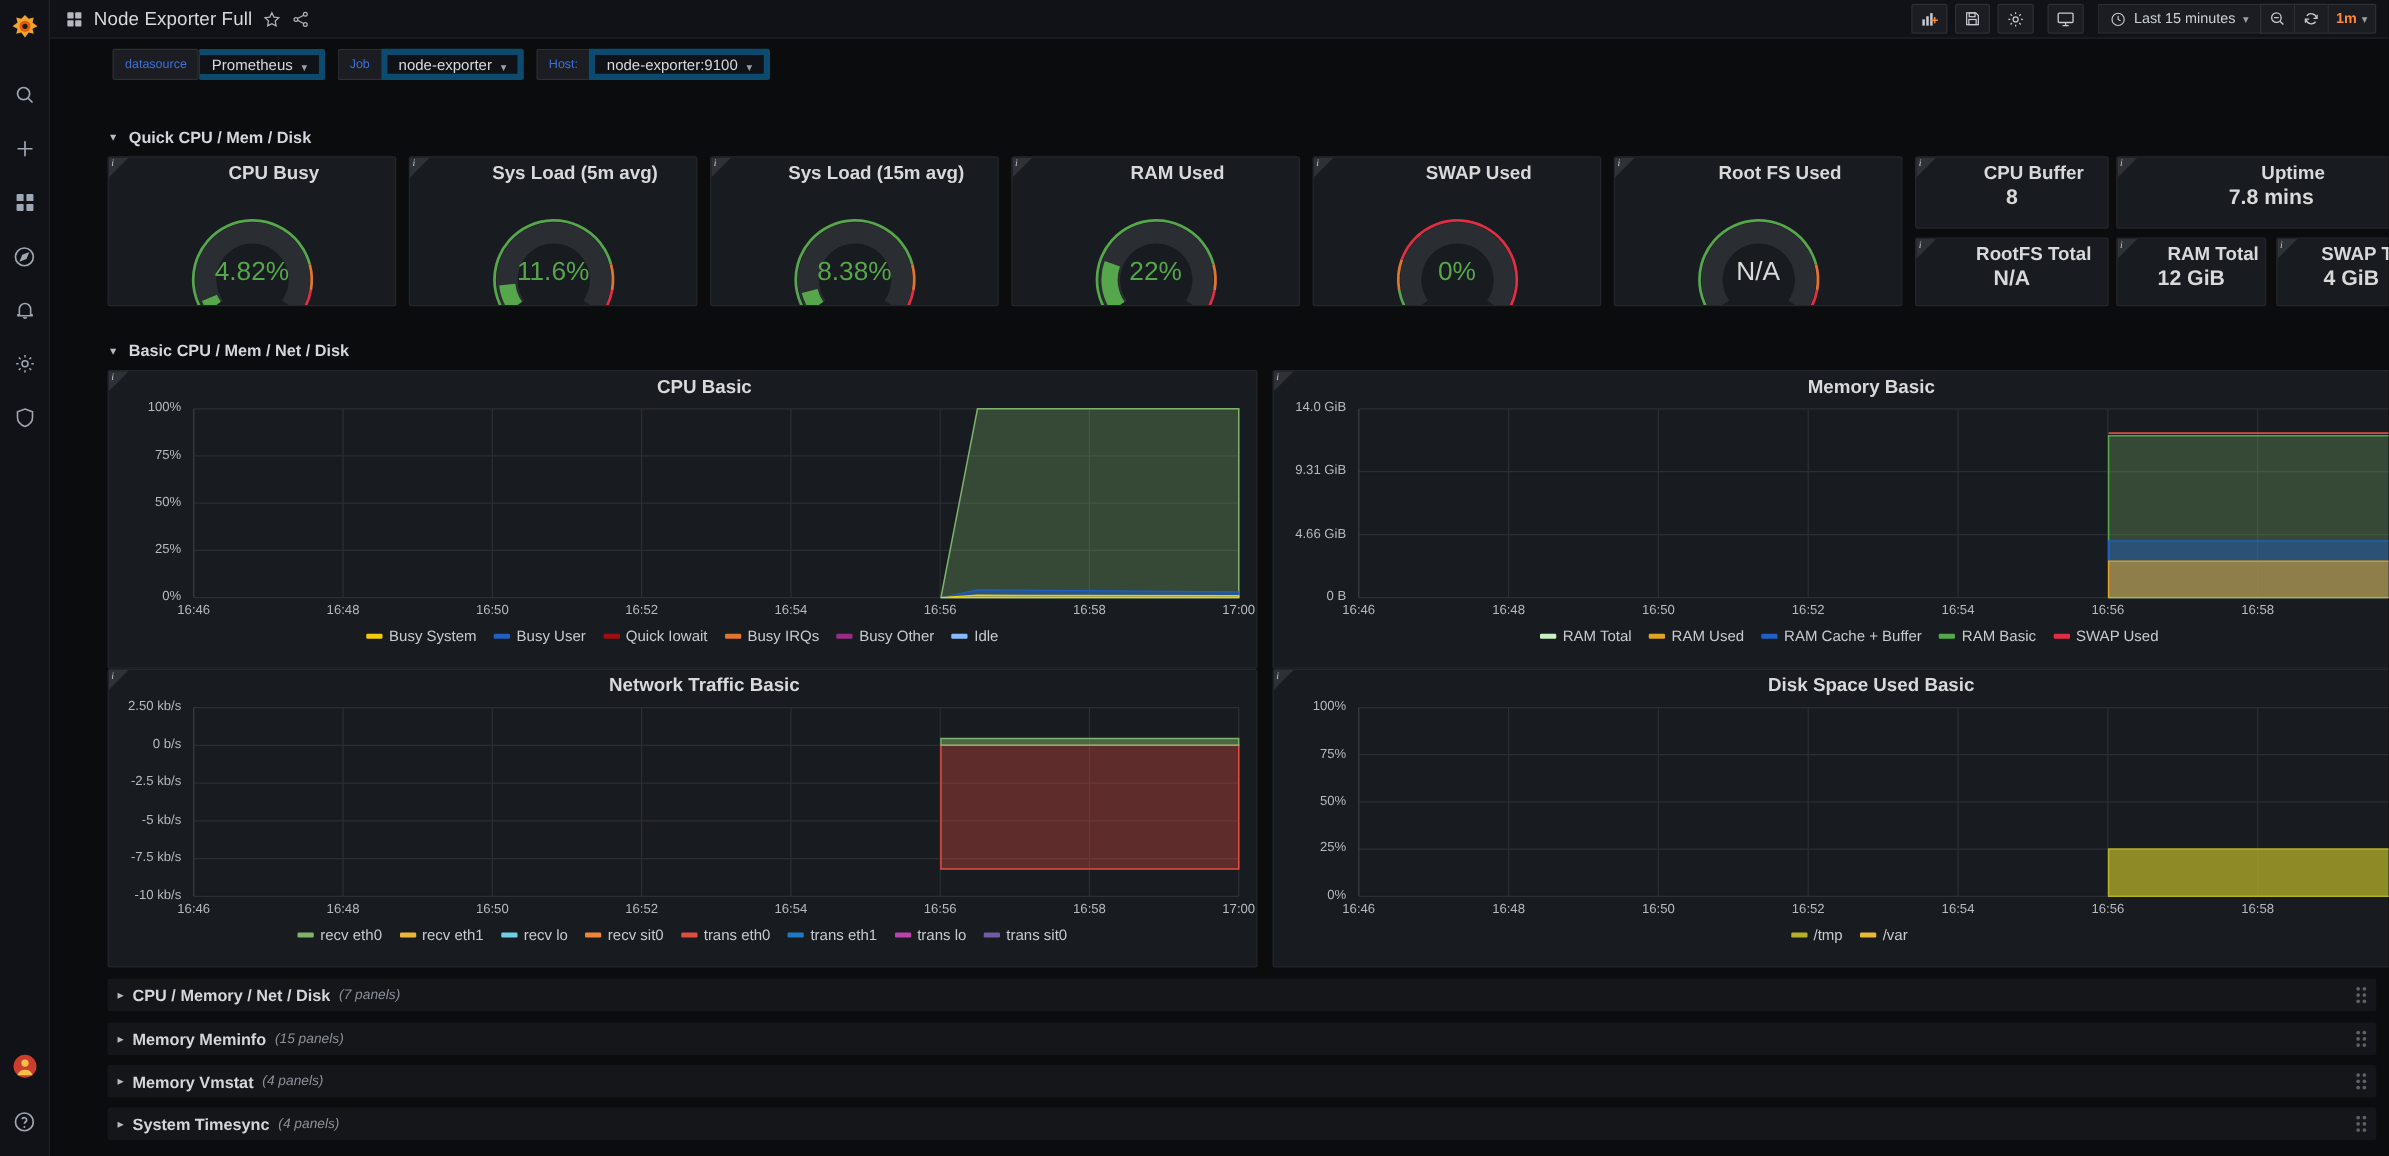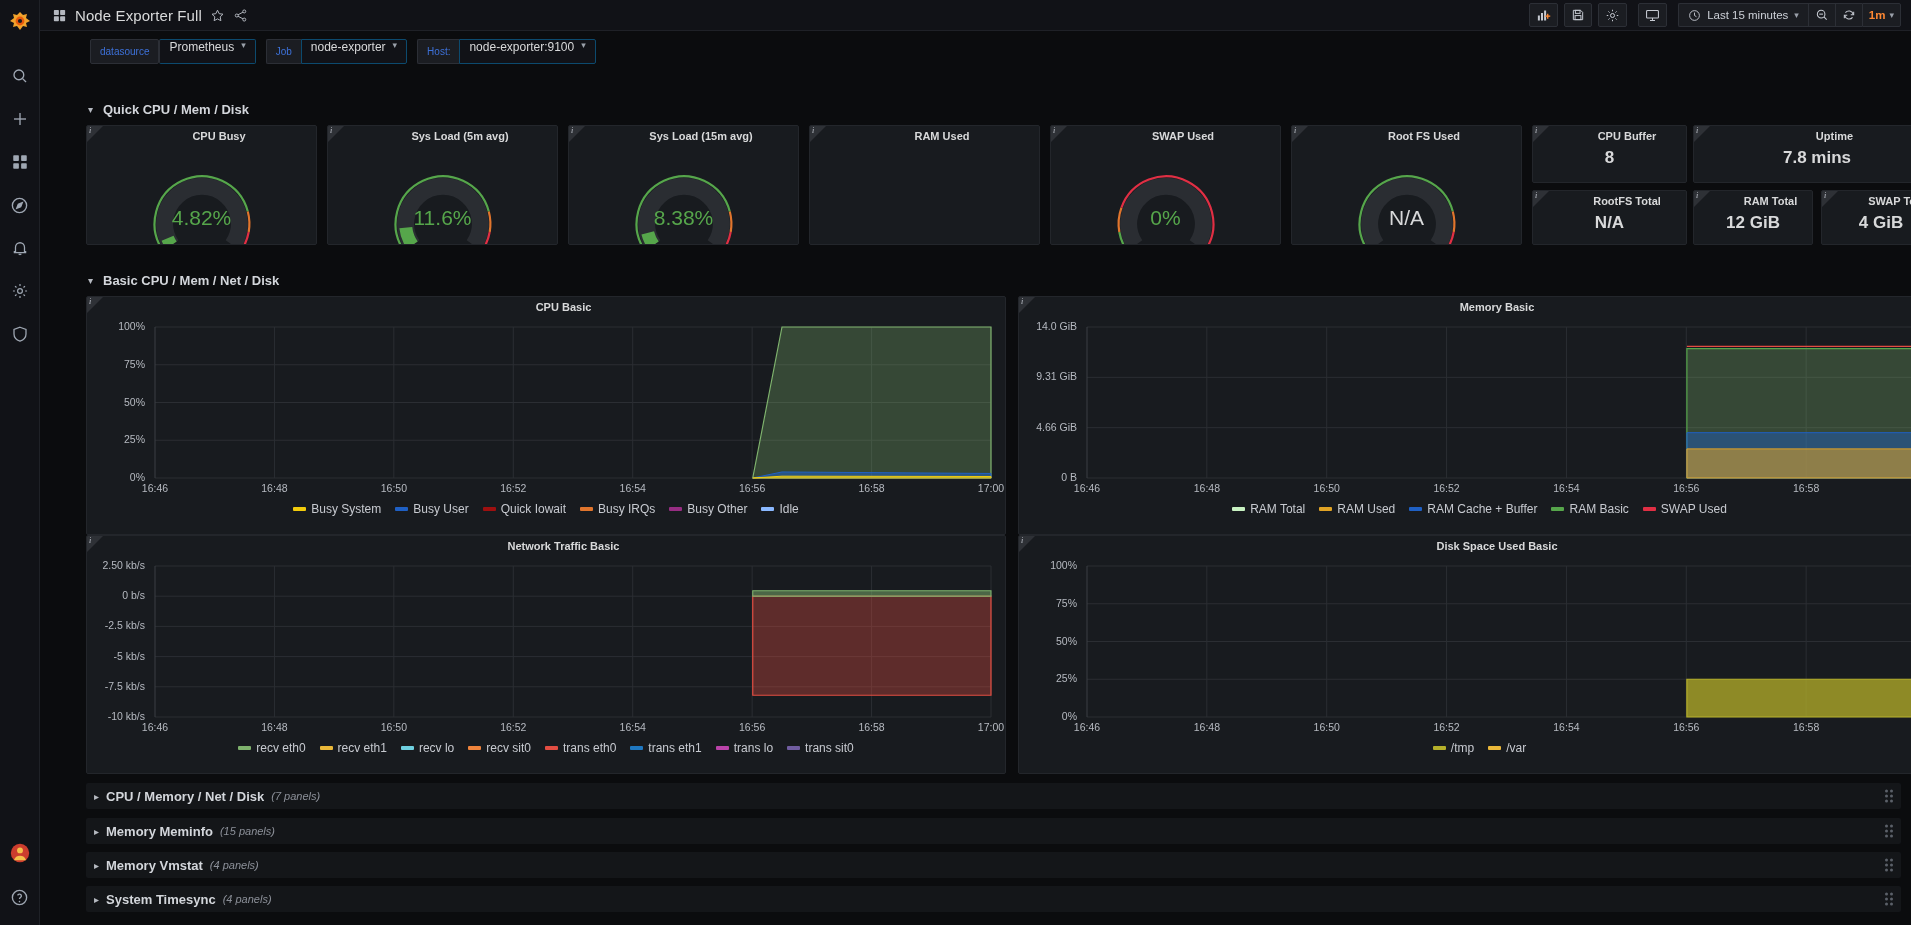--- a/index.html
+++ b/index.html
@@ -61,22 +61,22 @@
   
   .varbar { display: flex; align-items: center; gap: 0; padding: 8px 0 8px 50px; }
   .var { display: flex; align-items: center; margin-right: 10px; }
   .var-label {
     background: #1b1d22; border: 1px solid #2c2f36; border-right: none;
     border-radius: 2px 0 0 2px; height: 25px; display: flex; align-items: center;
     padding: 0 9px; color: #3d71d9; font-size: 10px;
   }
   .var-label.standalone { border-right: 1px solid #2c2f36; border-radius:2px; }
   .var-value {
-    background: #111217; border: 1px solid #0c4a6e; border-radius: 0 2px 2px 0;
-    height: 25px; display: flex; align-items: flex-start; gap: 7px;
+    background: #111217; border: 5px solid #0c4a6e; border-radius: 0 2px 2px 0;
+    height: 25px; display: flex; align-items: flex-end; gap: 7px;
     padding: 0 9px; color: #d8d9da; font-size: 12px; cursor: pointer;
     min-width: 78px;
   }
 
   
   .rowhdr { display: flex; align-items: center; gap: 6px; padding: 2px 0 4px 48px; cursor: pointer; }
   .rowhdr .caret { color:#b6bac1; font-size:10px; width:9px; display:inline-block; }
   .rowhdr .rowtitle { font-size: 13px; font-weight: 700; color: #d3d6db; }
 
   
@@ -91,21 +91,21 @@
     position: absolute; top: 0; left: 0; width: 0; height: 0;
     border-style: solid; border-width: 16px 16px 0 0;
     border-color: #2e3136 transparent transparent transparent;
   }
   .panel-desc-i {
     position: absolute; top: 0px; left: 2px; font-size: 8px;
     color: #c5c9d1; font-family: "Liberation Serif", serif; font-style: italic;
     line-height: 9px;
   }
   .panel-title {
-    text-align: center; font-size: 11px; color: #d8d9da;
+    text-align: center; font-size: 15px; color: #d8d9da;
     font-weight: 700; padding-top: 4px; height: 19px; margin-left: 35px;
   }
 
   
   .gauge-wrap { position: relative; width: 100%; height: calc(100% - 19px); }
   .gauge-svg { position:absolute; left:50%; transform: translateX(-50%); top: 2px; }
   .gauge-val {
     position: absolute; width: 100%; text-align: center;
     font-size: 21px; font-weight: 400; bottom: 14px; left: 0;
   }
@@ -373,20 +373,30 @@
             <path d="M 162.18 84.99 A 47.400000000000006 47.400000000000006 0 0 1 154.33 103.95" fill="none" stroke="#e02f44" stroke-width="2.2" stroke-linecap="butt"></path>
             <path d="M 84.86 98.21 A 37.400000000000006 37.400000000000006 0 0 1 79.22 85.84" fill="none" stroke="#56a64b" stroke-width="13" stroke-linecap="butt"></path>
           </svg>
           <div class="gauge-val" style="color:#56a64b">8.38%</div>
         </div>
       </div>
     <div class="panel" id="g3" style="left:769px; top:125px; width:231px; height:120px;">
         <div class="panel-desc"></div>
         <div class="panel-desc-i">i</div>
         <div class="panel-title">RAM Used</div>
+        <div class="gauge-wrap">
+          <svg class="gauge-svg" width="231" height="101" viewBox="0 0 231 101">
+            <path d="M 84.86 98.21 A 37.400000000000006 37.400000000000006 0 1 1 146.14 98.21" fill="none" stroke="#2a2d32" stroke-width="17" stroke-linecap="butt"></path>
+            <path d="M 76.67 103.95 A 47.400000000000006 47.400000000000006 0 1 1 161.28 64.49" fill="none" stroke="#56a64b" stroke-width="2.2" stroke-linecap="butt"></path>
+            <path d="M 161.28 64.49 A 47.400000000000006 47.400000000000006 0 0 1 162.18 84.99" fill="none" stroke="#e0752d" stroke-width="2.2" stroke-linecap="butt"></path>
+            <path d="M 162.18 84.99 A 47.400000000000006 47.400000000000006 0 0 1 154.33 103.95" fill="none" stroke="#e02f44" stroke-width="2.2" stroke-linecap="butt"></path>
+            <path d="M 84.86 98.21 A 37.400000000000006 37.400000000000006 0 0 1 80.36 63.97" fill="none" stroke="#56a64b" stroke-width="13" stroke-linecap="butt"></path>
+          </svg>
+          <div class="gauge-val" style="color:#56a64b">22%</div>
+        </div>
       </div>
     <div class="panel" id="g4" style="left:1010px; top:125px; width:231px; height:120px;">
         <div class="panel-desc"></div>
         <div class="panel-desc-i">i</div>
         <div class="panel-title">SWAP Used</div>
         <div class="gauge-wrap">
           <svg class="gauge-svg" width="231" height="101" viewBox="0 0 231 101">
             <path d="M 84.86 98.21 A 37.400000000000006 37.400000000000006 0 1 1 146.14 98.21" fill="none" stroke="#2a2d32" stroke-width="17"></path>
             <path d="M 76.67 103.95 A 47.400000000000006 47.400000000000006 0 0 1 68.82 84.99" fill="none" stroke="#56a64b" stroke-width="2.2"></path>
             <path d="M 68.82 84.99 A 47.400000000000006 47.400000000000006 0 0 1 70.96 60.55" fill="none" stroke="#e0752d" stroke-width="2.2"></path>

